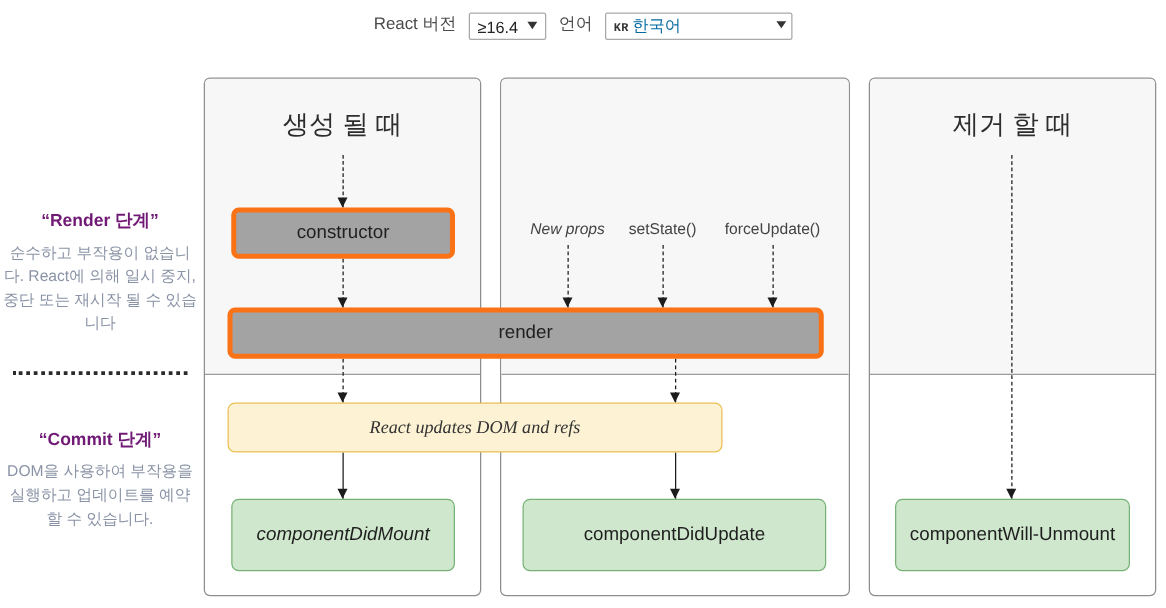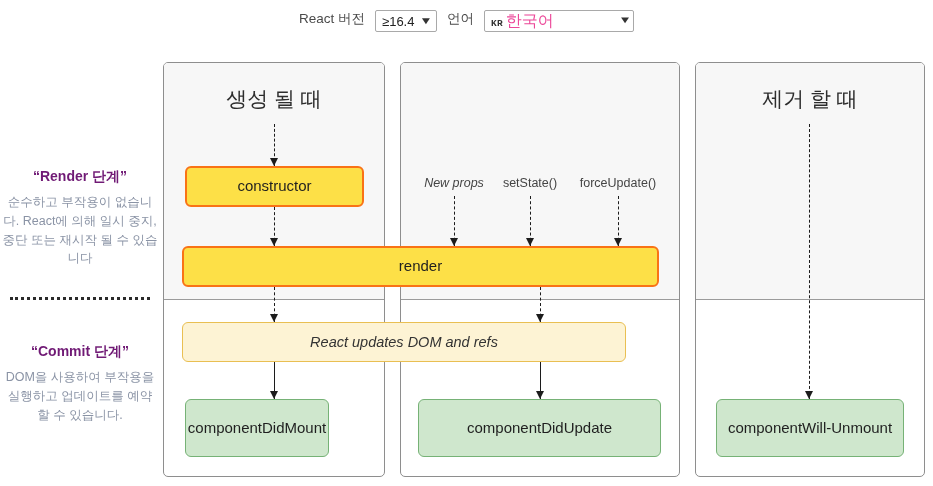--- a/index.html
+++ b/index.html
@@ -24,21 +24,21 @@
     height: 22px; padding: 0 5px 0 6px; font-size: 13px; color: #222;
     cursor: pointer; gap: 4px;
   }
   .select-version { min-width: 62px; }
   .select-lang { width: 150px; font-family: Liberation Mono, monospace; }
   .chev { font-size: 10px; color: #333; line-height: 1; transform: scaleX(1.35); }
   .kr-code {
     font-size: 9.5px; font-weight: bold; letter-spacing: .2px;
     color: #333; margin-right: 3px;
   }
-  .lang-name { color: #ec4899; font-size: 16px; }
+  .lang-name { color: #0369a1; font-size: 13px; }
   .lang-inner { display: flex; align-items: baseline; }
 
   
   .legend { position: absolute; left: 0; width: 160px; text-align: center; }
   .legend-title {
     font-size: 14px; color: #701a75; font-weight: bold; margin-bottom: 7px;
   }
   .legend-desc { font-size: 12.5px; color: #8a93a5; line-height: 1.5; }
   #legend-render { top: 168px; }
   #legend-commit { top: 343px; }
@@ -64,31 +64,31 @@
     position: absolute; left: 0; right: 0; top: 22px;
     text-align: center; font-size: 21px; color: #2d2d2d;
   }
 
   
   .node {
     position: absolute; border-radius: 6px; display: flex;
     align-items: center; justify-content: center; text-align: center;
     font-size: 15px; color: #1f1f1f; line-height: 1.25; padding: 0 6px;
   }
-  .node-blue { background: #fde047; border: 2px solid #f97316; }
+  .node-blue { background: #a3a3a3; border: 4px solid #f97316; }
   .node-yellow {
     background: #fdf3d4; border: 1px solid #e9bf52;
     font-style: italic; font-size: 14.5px; color: #333;
   }
   .node-green { background: #cfe7cd; border: 1px solid #76b276; }
 
   #node-constructor { left: 185px; top: 166px; width: 179px; height: 41px; }
   #node-render      { left: 182px; top: 246px; width: 477px; height: 41px; }
-  #node-updates     { left: 182px; top: 322px; width: 444px; height: 40px; }
-  #node-didmount    { left: 185px; top: 399px; width: 144px; height: 58px; }
+  #node-updates     { left: 182px; top: 322px; width: 396px; height: 40px; font-family: Liberation Serif, serif; }
+  #node-didmount    { left: 185px; top: 399px; width: 179px; height: 58px; font-style: italic; }
   #node-didupdate   { left: 418px; top: 399px; width: 243px; height: 58px; }
   #node-willunmount { left: 716px; top: 399px; width: 188px; height: 58px; }
 
   
   .trigger {
     position: absolute; top: 176px; font-size: 12.5px; color: #444;
     text-align: center; white-space: nowrap;
   }
   .trigger-italic { font-style: italic; }
   #trig-props  { left: 408px; width: 92px; }

